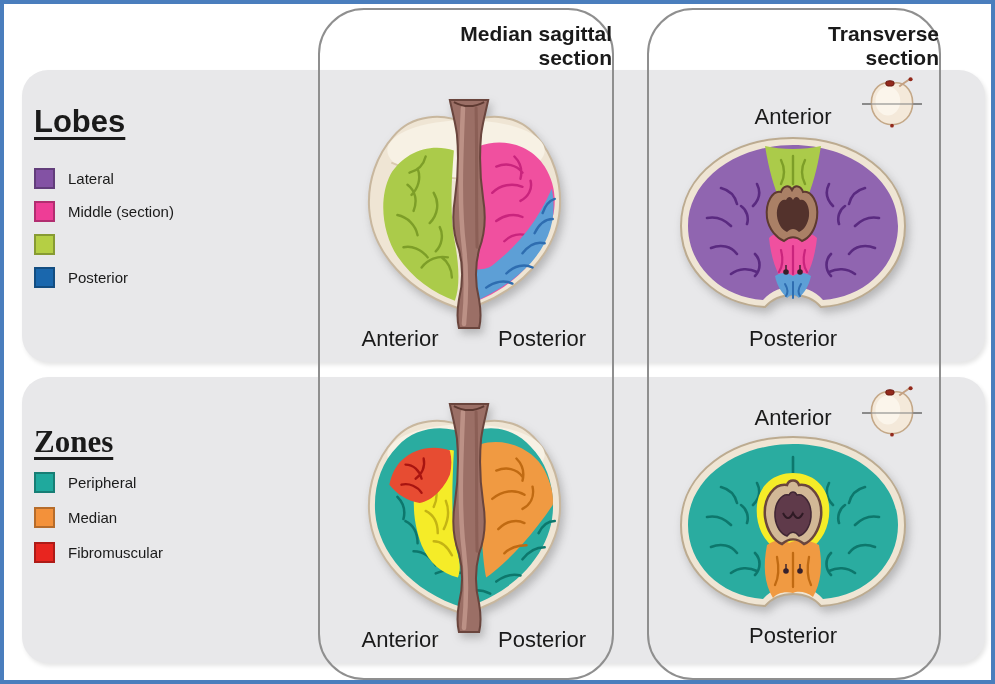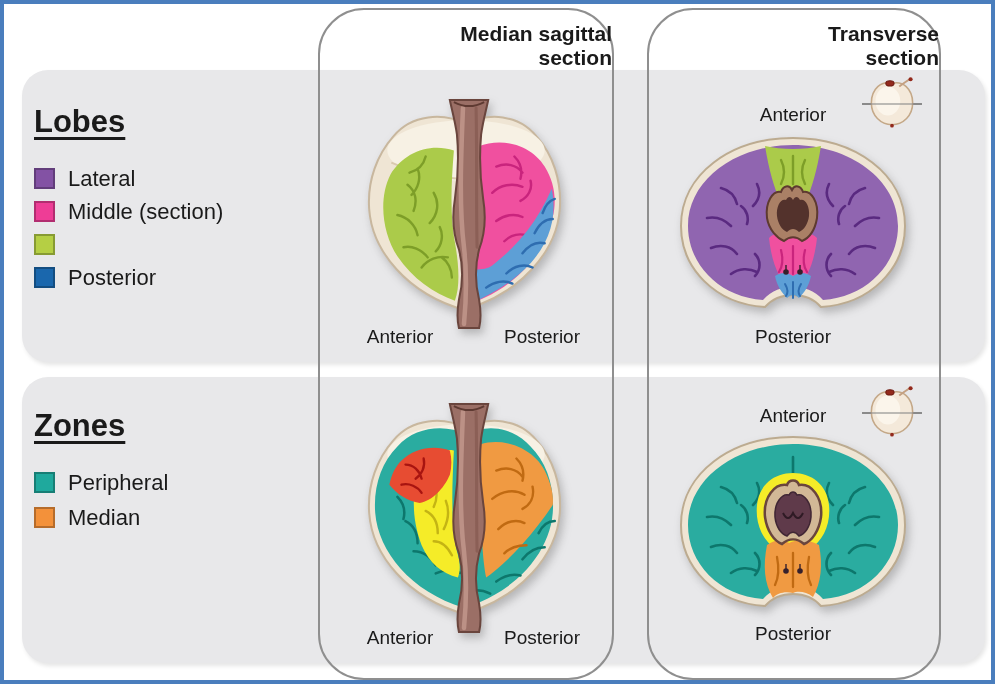--- a/index.html
+++ b/index.html
@@ -16,24 +16,24 @@
   .col2{left:643px;top:4px;width:290px;height:668px;}
   .col-title{position:absolute;top:12px;left:0;width:100%;text-align:right;
     font-size:21px;font-weight:bold;line-height:24px;}
   .legend-heading{position:absolute;font-size:31px;font-weight:bold;
     text-decoration:underline;text-decoration-thickness:2.5px;text-underline-offset:5px;}
   .legend{position:absolute;}
   .legend-item{display:flex;align-items:center;gap:13px;}
   .lobes-items .legend-item{height:33px;}
   .zones-items .legend-item{height:35px;}
   .swatch{width:21px;height:21px;box-sizing:border-box;border:2.5px solid rgba(0,0,0,.25);flex:0 0 auto;}
-  .legend-label{font-size:22px;}
+  .legend-label{font-size:15px;}
   .fig{position:absolute;}
   .fig svg.organ{filter:drop-shadow(3px 5px 4px rgba(90,90,90,.35));}
-  .fig-label{position:absolute;font-size:19px;text-align:center;}
+  .fig-label{position:absolute;font-size:22px;text-align:center;}
   .sag-left{left:14px;top:230px;width:92px;}
   .sag-right{left:156px;top:230px;width:92px;}
   .trans-top{left:0;top:4px;width:100%;}
   .trans-bottom{left:0;top:226px;width:100%;}
   .orient-icon{position:absolute;}
 </style>
 </head>
 <body>
 
 <div class="stage">
@@ -66,29 +66,33 @@
     </div>
     <div class="legend-item">
       <span class="swatch" style="background: rgb(181, 207, 68);"></span>
     </div>
     <div class="legend-item">
       <span class="swatch" style="background: rgb(26, 103, 173);"></span>
       <span class="legend-label">Posterior</span>
     </div>
   </div>
 
-  <div class="legend-heading" style="left:30px;top:404px;">Zones</div>
+  <div class="legend-heading" style="left:30px;top:420px;font-family:Liberation Serif, serif;">Zones</div>
   <div class="legend zones-items" style="left:30px;top:461px;">
     <div class="legend-item">
       <span class="swatch" style="background: rgb(31, 169, 157);"></span>
       <span class="legend-label">Peripheral</span>
     </div>
     <div class="legend-item">
       <span class="swatch" style="background: rgb(243, 145, 58);"></span>
       <span class="legend-label">Median</span>
+    </div>
+    <div class="legend-item">
+      <span class="swatch" style="background: rgb(232, 37, 31);"></span>
+      <span class="legend-label">Fibromuscular</span>
     </div>
   </div>
 
   <div class="fig" style="left:336px;top:92px;width:260px;height:252px;">
     <svg class="organ" width="252" height="234" viewBox="0 0 240 232">
       <path stroke="#c8b79e" stroke-width="2" d="M120,28C98,16 66,18 48,40C32,58 22,84 24,112C27,154 62,196 118,212C174,196 210,154 213,112C215,84 206,58 190,40C172,18 142,16 120,28Z" fill="#efe5d4"></path>
       <ellipse cx="120" cy="54" rx="78" ry="30" fill="#f7f1e4"></ellipse>
       <path d="M46,66Q120,98 194,66" stroke="#d9c9ae" stroke-width="2" fill="none"></path>
       <path d="M108,54C84,46 58,56 45,78C33,102 37,136 52,159C67,181 88,196 109,203C114,189 113,170 110,151C104,121 105,90 108,54Z" fill="#abcb4a"></path>
       <path d="M62,88c8,6 10,16 6,26M52,118c10,2 18,10 20,20M58,150c8,-2 18,2 24,10M76,170c6,-8 16,-12 26,-10M72,72c4,10 0,20 -6,26M88,96c6,10 4,22 -4,30M94,130c4,8 2,18 -4,24M80,60c-2,8 -8,14 -16,16M96,160c6,4 10,12 10,20" stroke="#7d9e28" stroke-width="2.4" fill="none" stroke-linecap="round"></path>

